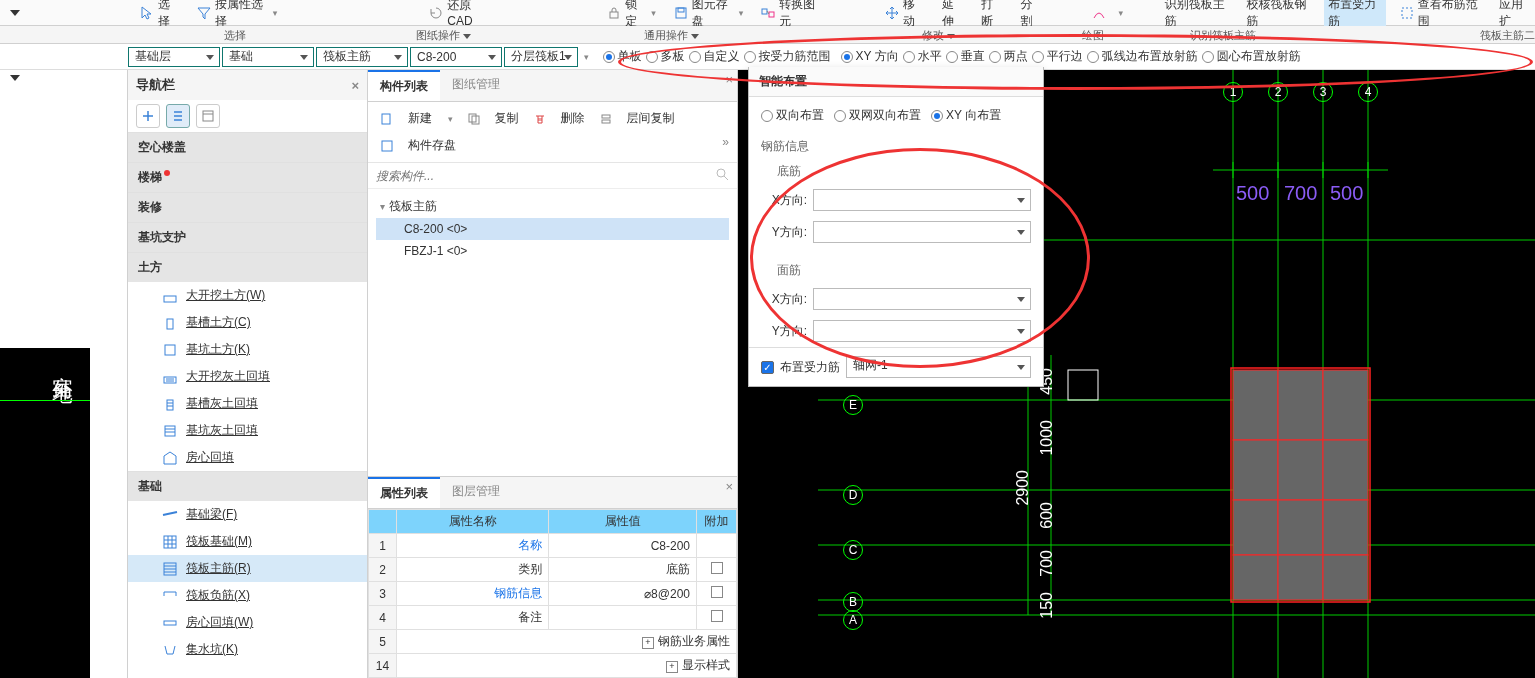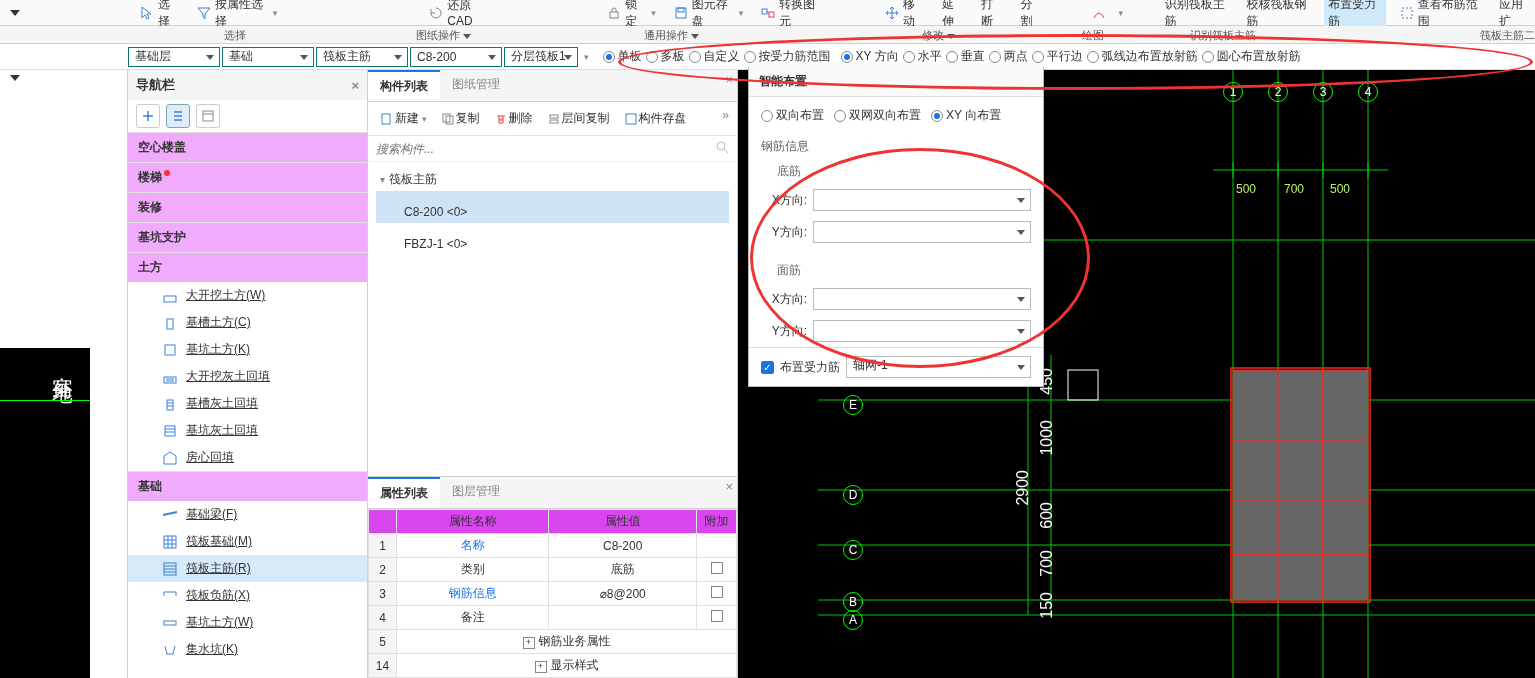--- a/index.html
+++ b/index.html
@@ -48,48 +48,48 @@
 
 .gap-col { width: 38px; background: #fff; border-right: 1px solid #d0d0d0; }
 
 
 .nav-panel { width: 240px; background: #fff; border-right: 1px solid #d0d0d0; display: flex; flex-direction: column; overflow-y: auto; }
 .nav-title { font-size: 13px; font-weight: bold; padding: 6px 8px; display: flex; justify-content: space-between; align-items: center; background: #f5f5f5; }
 .nav-tools { display: flex; gap: 6px; padding: 4px 8px; }
 .nav-tool { width: 24px; height: 24px; border: 1px solid #ccc; border-radius: 3px; display: inline-flex; align-items: center; justify-content: center; cursor: pointer; background: #fff; }
 .nav-tool.active { background: #e0ecf8; border-color: #7aa; }
 .nav-section { border-top: 1px solid #e0e0e0; }
-.nav-sec-title { padding: 6px 10px; font-weight: bold; cursor: pointer; background: #f0abfc; }
+.nav-sec-title { padding: 6px 10px; font-weight: bold; cursor: pointer; background: #e5e5e5; }
 .nav-sub { padding: 5px 10px 5px 34px; display: flex; align-items: center; gap: 8px; cursor: pointer; text-decoration: underline; }
 .nav-sub.selected { background: #d6e9f8; }
 .sub-icon { width: 16px; height: 16px; display: inline-flex; align-items: center; justify-content: center; color: #3b82d8; }
 .red-dot { width: 6px; height: 6px; border-radius: 50%; background: #e33; display: inline-block; margin-left: 2px; vertical-align: super; }
 
 
 .comp-panel { width: 370px; background: #fff; border-right: 1px solid #d0d0d0; display: flex; flex-direction: column; position: relative; }
 .panel-close { position: absolute; right: 4px; top: 2px; font-size: 13px; color: #888; cursor: pointer; }
 .comp-tabs { display: flex; border-bottom: 1px solid #d0d0d0; background: #f5f5f5; }
 .comp-tab { padding: 6px 12px; cursor: pointer; font-size: 12px; color: #888; }
 .comp-tab.active { background: #fff; border-top: 2px solid #1a73e8; color: #333; font-weight: bold; }
 .comp-toolbar { display: flex; gap: 6px; padding: 6px 8px; border-bottom: 1px solid #e5e5e5; flex-wrap: wrap; }
-.comp-tool { display: flex; align-items: center; gap: 1px; cursor: pointer; padding: 2px 4px; }
+.comp-tool { display: flex; align-items: center; gap: 14px; cursor: pointer; padding: 2px 4px; }
 .ico { width: 14px; height: 14px; display: inline-flex; align-items: center; justify-content: center; }
 .search-row { display: flex; align-items: center; padding: 4px 8px; border-bottom: 1px solid #eee; }
 .search-input { flex: 1; border: none; font-style: italic; color: #aaa; outline: none; font-size: 12px; }
 .search-ico { color: #bbb; }
 .tree { padding: 6px 8px; font-size: 12px; }
 .tree-parent { padding: 3px 4px; cursor: pointer; }
 .tree-parent::before { content: "▾"; color: #888; margin-right: 4px; font-size: 10px; }
-.tree-child { padding: 14px 8px 4px 28px; cursor: pointer; }
+.tree-child { padding: 4px 8px 4px 28px; cursor: pointer; }
 .tree-child.sel { background: #cfe3f7; }
 
 .prop-panel { border-top: 1px solid #d0d0d0; display: flex; flex-direction: column; position: relative; }
 .prop-table { width: 100%; border-collapse: collapse; font-size: 12px; }
-.prop-table th, .prop-table td { border: 1px solid #e0e0e0; padding: 3px 6px; text-align: center; }
-.prop-table th { background: #d946ef; font-weight: normal; text-align: center; }
+.prop-table th, .prop-table td { border: 1px solid #e0e0e0; padding: 3px 6px; text-align: right; }
+.prop-table th { background: #7dd3fc; font-weight: normal; text-align: center; }
 .prop-table td.num { background: #f5f5f5; text-align: center; width: 28px; }
 .prop-table td.link { color: #1a73e8; cursor: pointer; }
 .expand-btn { width: 12px; height: 12px; border: 1px solid #888; display: inline-flex; align-items: center; justify-content: center; font-size: 9px; line-height: 1; margin-right: 4px; cursor: pointer; }
 .chk { width: 12px; height: 12px; border: 1px solid #888; display: inline-block; }
 
 
 .smart-panel { position: absolute; left: 748px; top: 67px; width: 296px; background: #fff; border: 1px solid #bbb; box-shadow: 0 2px 8px rgba(0,0,0,0.15); z-index: 30; border-top: none; }
 .smart-title { padding: 6px 10px; border-bottom: 1px solid #ddd; font-weight: bold; background: #fafafa; }
 .smart-radios { display: flex; gap: 10px; padding: 10px 12px; }
 .smart-group-hdr { padding: 4px 12px; color: #666; }
@@ -97,21 +97,21 @@
 .smart-row label { width: 46px; text-align: right; }
 .smart-input { flex: 1; border: 1px solid #bbb; height: 22px; padding: 0 6px; position: relative; }
 .smart-input::after { content: ""; position: absolute; right: 5px; top: 8px; width: 0; height: 0; border-left: 4px solid transparent; border-right: 4px solid transparent; border-top: 5px solid #555; }
 .smart-foot { border-top: 1px solid #ddd; padding: 8px 12px; display: flex; align-items: center; gap: 6px; }
 .chkbox { width: 13px; height: 13px; border: 1px solid #666; background: #1a73e8; display: inline-flex; align-items: center; justify-content: center; color: #fff; font-size: 10px; border-radius: 2px; }
 
 
 .canvas { flex: 1; background: #000; position: relative; overflow: hidden; }
 .canvas svg { position: absolute; top: 0; left: 0; }
 .axis-bubble { position: absolute; width: 20px; height: 20px; border: 1px solid #0f0; border-radius: 50%; color: #fff; font-size: 12px; display: flex; align-items: center; justify-content: center; }
-.dim-text { position: absolute; color: #bef264; font-size: 12px; }
+.dim-text { position: absolute; color: #8b5cf6; font-size: 20px; }
 .dim-text-v { position: absolute; color: #fff; font-size: 16px; writing-mode: vertical-rl; transform: rotate(180deg); }
 </style>
 </head>
 <body>
 
 <div class="app">
 
   <div class="ribbon-wrap">
     <div class="ribbon-left">
       <span class="ribbon-dropdown">
@@ -455,21 +455,21 @@
               </svg>
             </span>
             <span>筏板负筋(X)</span>
           </div>
         <div class="nav-sub">
             <span class="sub-icon">
               <svg width="16" height="16" viewBox="0 0 16 16">
                 <rect x="2" y="6" width="12" height="4" fill="none" stroke="#3b82d8"></rect>
               </svg>
             </span>
-            <span>基坑土方(W)</span>
+            <span>房心回填(W)</span>
           </div>
         <div class="nav-sub">
             <span class="sub-icon">
               <svg width="16" height="16" viewBox="0 0 16 16">
                 <path d="M3 4 L5 12 H11 L13 4" fill="none" stroke="#3b82d8"></path>
               </svg>
             </span>
             <span>集水坑(K)</span>
           </div>
       </div>

